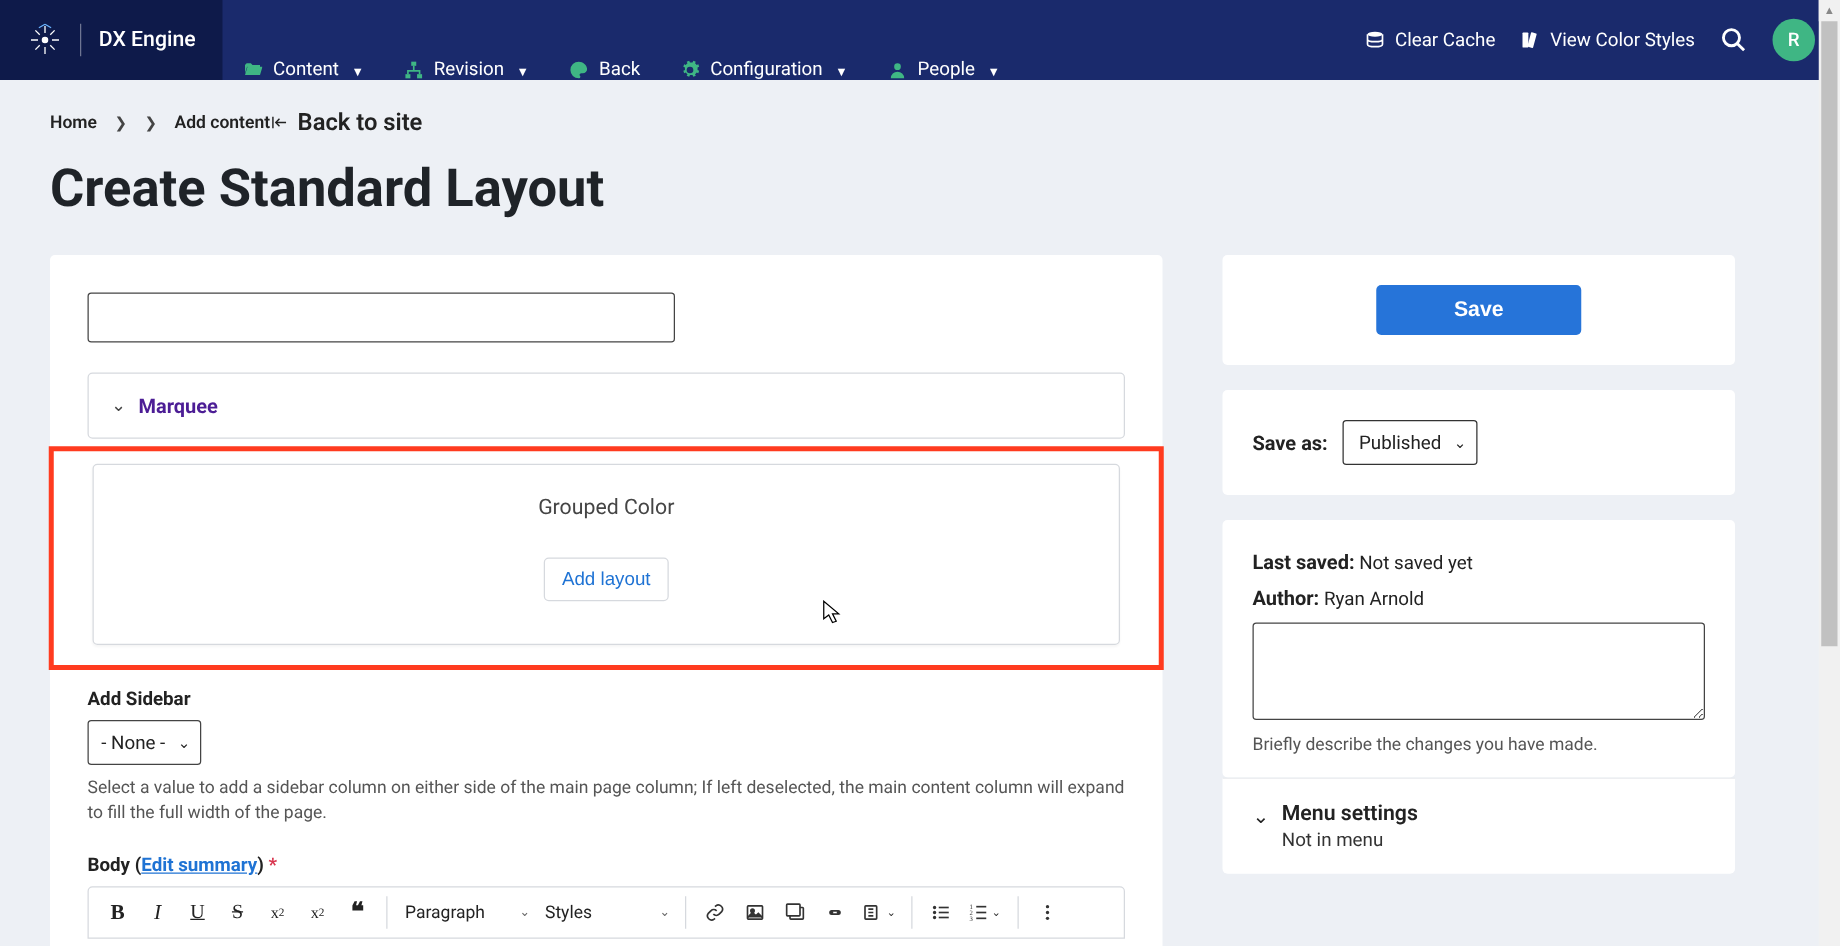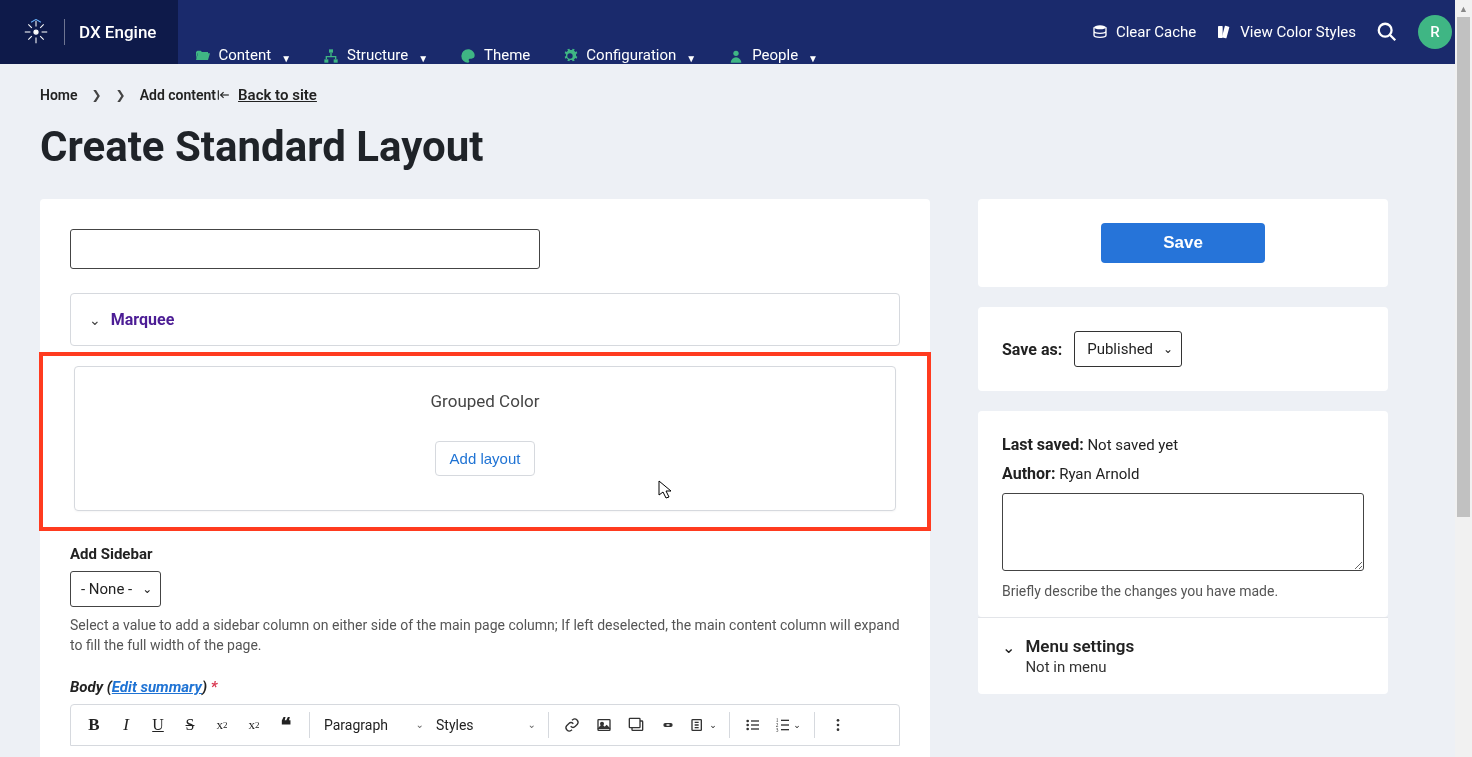--- a/index.html
+++ b/index.html
@@ -16,40 +16,40 @@
 .nav-item { display: flex; align-items: flex-end; gap: 8px; padding: 0 16px; height: 64px; cursor: pointer; font-size: 15px; }
 .nav-icon { width: 16px; height: 16px; color: #3fb684; }
 .nav-chev { font-size: 10px; margin-left: 2px; color: #fff; }
 .right-nav { margin-left: auto; display: flex; align-items: center; gap: 20px; padding-right: 20px; height: 64px; }
 .right-link { display: flex; align-items: center; gap: 8px; font-size: 15px; cursor: pointer; }
 .avatar { width: 34px; height: 34px; border-radius: 50%; background: #3fb684; display: flex; align-items: center; justify-content: center; color: #fff; font-weight: 500; font-size: 15px; }
 .page { padding: 22px 40px; width: 1455px; }
 .crumb-row { display: flex; align-items: center; justify-content: flex-start; font-size: 14px; margin-bottom: 18px; }
 .crumbs { display: flex; align-items: center; gap: 14px; color: #222; font-weight: 600; }
 .crumb-sep { color: #444; font-size: 12px; font-weight: normal; }
-.back-site { display: flex; align-items: center; gap: 8px; font-weight: 600; font-size: 15px; text-decoration: underline; }
+.back-site { display: flex; align-items: center; gap: 8px; font-weight: 600; font-size: 19px; }
 h1 { font-size: 42px; font-weight: 700; color: #1f2328; margin-bottom: 28px; }
 .cols { display: flex; gap: 48px; align-items: flex-start; }
 .main-card { width: 890px; background: #fff; border-radius: 4px; padding: 30px 0 20px 0; }
 .main-inner { padding: 0 30px; }
 .label { font-size: 15px; font-weight: 700; margin-bottom: 8px; display: block; }
 .req { color: #d9364f; }
 .title-input { width: 470px; height: 40px; border: 1px solid #444; border-radius: 3px; padding: 0 10px; font-size: 15px; }
 .collapse-box { margin: 24px 30px 0 30px; border: 1px solid #d6d9de; border-radius: 4px; padding: 16px 18px; display: flex; align-items: center; gap: 10px; cursor: pointer; }
 .collapse-chev { font-size: 14px; color: #444; }
 .collapse-label { font-size: 16px; font-weight: 700; color: #4c1d95; }
 .hl-wrap { border: 4px solid #ff3b1f; margin: 6px -1px 0 -1px; padding: 10px 31px 16px 31px; }
 .group-box { border: 1px solid #d6d9de; border-radius: 4px; padding: 24px 20px 34px 20px; text-align: center; box-shadow: 0 1px 2px rgba(0,0,0,0.04); }
 .group-title { font-size: 17px; color: #454545; margin-bottom: 30px; }
 .add-layout-btn { display: inline-block; border: 1px solid #d6d9de; border-radius: 4px; padding: 8px 14px; color: #1f73d4; font-size: 15px; background: #fff; cursor: pointer; }
 .sidebar-sec { padding: 0 30px; margin-top: 14px; }
 .select { border: 1px solid #444; border-radius: 3px; height: 36px; padding: 0 28px 0 10px; font-size: 15px; position: relative; display: inline-flex; align-items: center; cursor: pointer; }
 .select-chev { position: absolute; right: 8px; font-size: 12px; }
 .help { font-size: 14px; color: #555; margin-top: 8px; line-height: 1.45; max-width: 830px; }
-.body-label-row { margin-top: 22px; font-size: 15px; font-weight: 700; font-style: italic; }
+.body-label-row { margin-top: 22px; font-size: 15px; font-weight: 700; }
 .edit-sum { color: #1f73d4; text-decoration: underline; font-weight: 700; cursor: pointer; }
 .toolbar { margin-top: 8px; border: 1px solid #d6d9de; border-radius: 4px 4px 0 0; height: 42px; display: flex; align-items: center; padding: 0 8px; gap: 2px; }
 .tb-btn { width: 30px; height: 30px; display: flex; align-items: center; justify-content: center; cursor: pointer; border-radius: 3px; font-family: Georgia, serif; }
 .tb-btn.bold { font-weight: bold; font-size: 17px; }
 .tb-btn.italic { font-style: italic; font-size: 17px; }
 .tb-btn.under { text-decoration: underline; font-size: 16px; }
 .tb-btn.strike { text-decoration: line-through; font-size: 16px; }
 .tb-sep { width: 1px; height: 26px; background: #d6d9de; margin: 0 6px; }
 .tb-sel { border: none; font-size: 14px; padding: 0 18px 0 6px; height: 30px; cursor: pointer; position: relative; display: inline-flex; align-items: center; min-width: 110px; }
 .tb-sel-chev { position: absolute; right: 4px; font-size: 10px; color: #666; }
@@ -108,28 +108,28 @@
       <span>Content</span>
       <span class="nav-chev">▼</span>
     </div>
     <div class="nav-item">
       <svg class="nav-icon" viewBox="0 0 24 24" fill="currentColor">
           <rect x="9" y="2" width="6" height="5"></rect>
           <rect x="2" y="17" width="6" height="5"></rect>
           <rect x="16" y="17" width="6" height="5"></rect>
           <path d="M12 7v6M5 17v-4h14v4" stroke="currentColor" stroke-width="2" fill="none"></path>
         </svg>
-      <span>Structure</span>
+      <span>Revision</span>
       <span class="nav-chev">▼</span>
     </div>
     <div class="nav-item">
       <svg class="nav-icon" viewBox="0 0 24 24" fill="currentColor">
           <path d="M12 2a10 10 0 100 20c1 0 2-1 2-2s-1-1-1-2 1-2 2-2h2a5 5 0 005-5c0-5-5-9-10-9z"></path>
         </svg>
-      <span>Theme</span>
+      <span>Back</span>
     </div>
     <div class="nav-item">
       <svg class="nav-icon" viewBox="0 0 24 24" fill="currentColor">
           <path d="M12 8a4 4 0 100 8 4 4 0 000-8zm9 4l2 1-1 3-2-1a8 8 0 01-2 2l1 2-3 1-1-2a8 8 0 01-3 0l-1 2-3-1 1-2a8 8 0 01-2-2l-2 1-1-3 2-1a8 8 0 010-3l-2-1 1-3 2 1a8 8 0 012-2l-1-2 3-1 1 2a8 8 0 013 0l1-2 3 1-1 2a8 8 0 012 2l2-1 1 3-2 1a8 8 0 010 3z"></path>
         </svg>
       <span>Configuration</span>
       <span class="nav-chev">▼</span>
     </div>
     <div class="nav-item">
       <svg class="nav-icon" viewBox="0 0 24 24" fill="currentColor">

